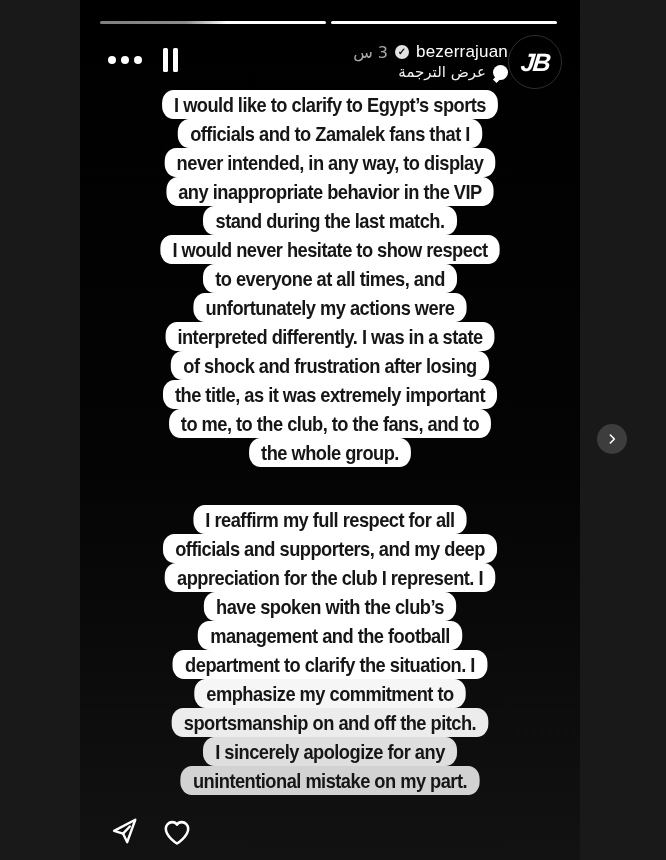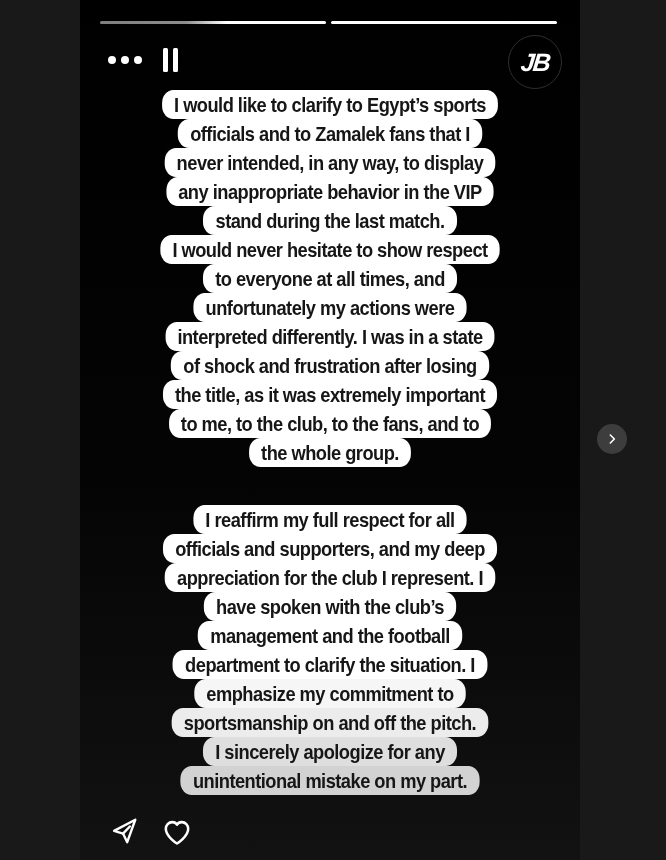--- a/index.html
+++ b/index.html
@@ -71,20 +71,31 @@
     <i></i>
       <i></i>
       <i></i>
   </button>
 
   <button class="pause-btn" aria-label="pause">
     <i></i>
       <i></i>
   </button>
 
+  <div class="user-cluster">
+    <div class="row1">
+      <span class="timestamp">3 س</span>
+      <span class="verified">✓</span>
+      <span class="username">bezerrajuan</span>
+    </div>
+    <button class="row2">
+      <span class="translation-label">عرض الترجمة</span>
+      <span class="bubble"></span>
+    </button>
+  </div>
 
   <div class="avatar">
     <span>JB</span>
   </div>
 
   <div class="block block1">
       <div class="line">I would like to clarify to Egypt’s sports</div>
       <div class="line">officials and to Zamalek fans that I</div>
       <div class="line">never intended, in any way, to display</div>
       <div class="line">any inappropriate behavior in the VIP</div>

